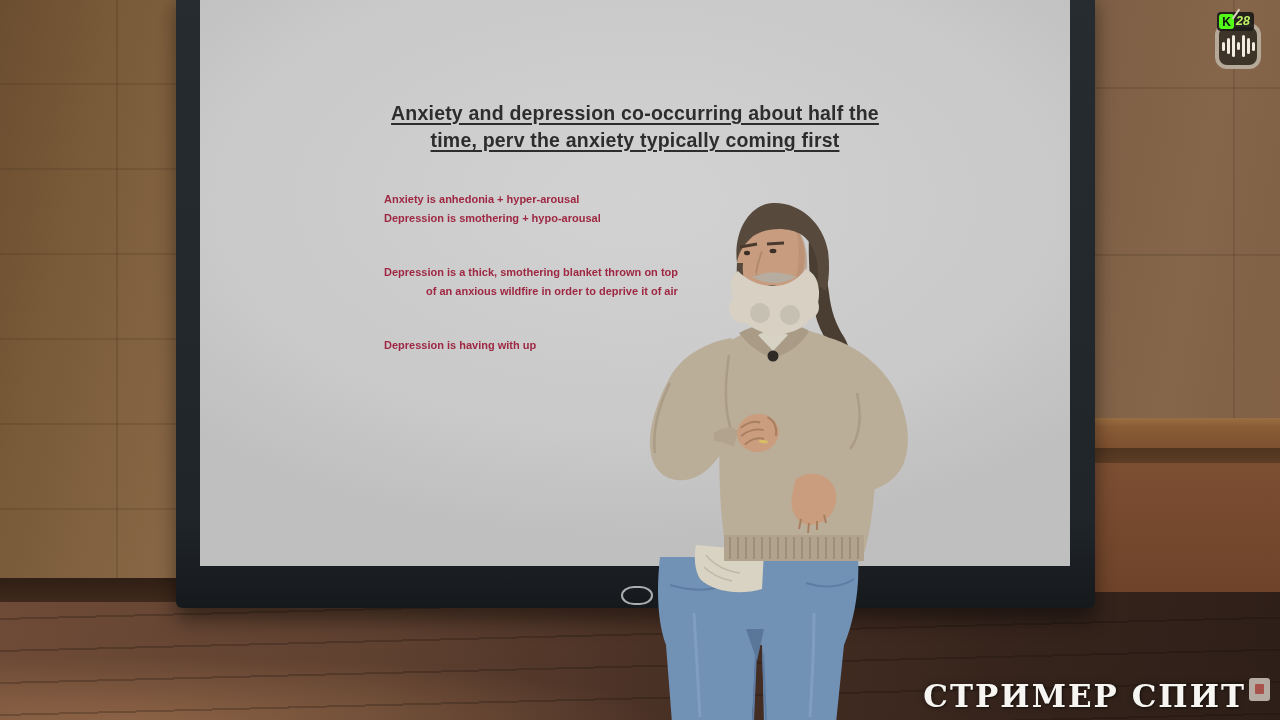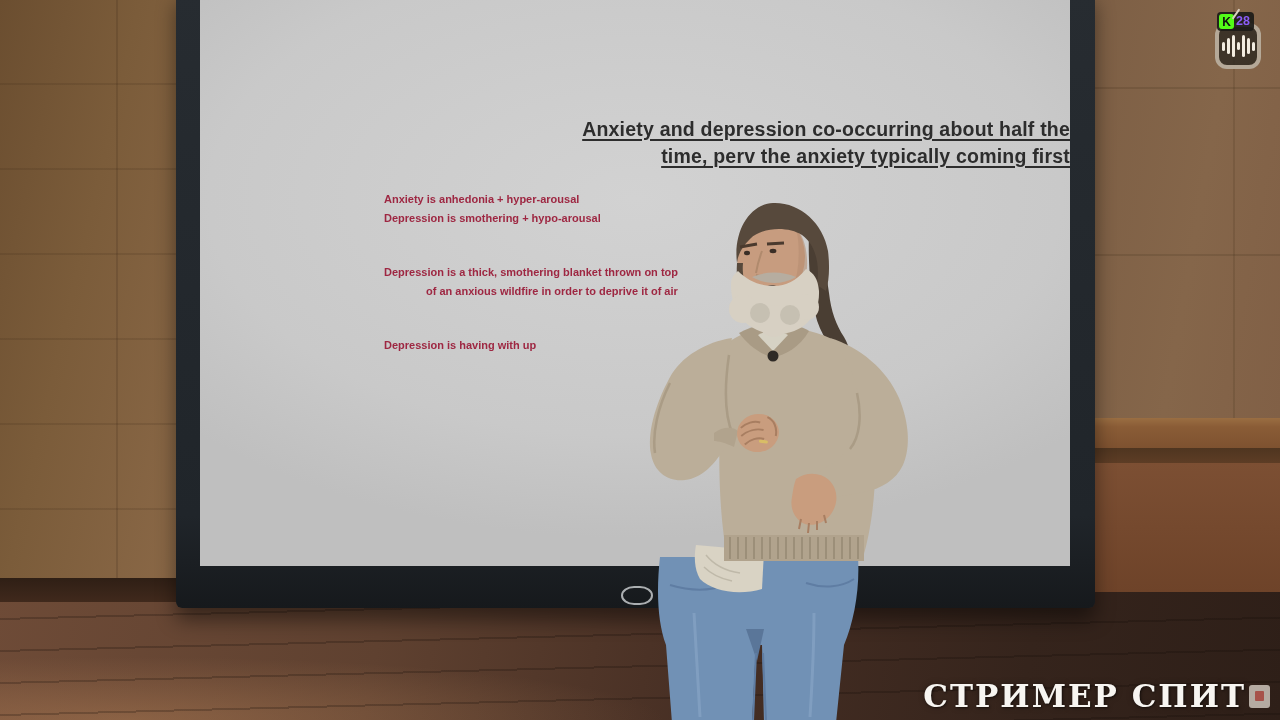--- a/index.html
+++ b/index.html
@@ -39,47 +39,47 @@
   }
   .screen-logo{
     position:absolute;left:445px;top:596px;width:28px;height:15px;
     border:2px solid #c6c9cb;border-radius:45% / 55%;opacity:.85;
   }
   .screen-white{
     position:absolute;left:200px;top:0;width:870px;height:566px;
     background:radial-gradient(ellipse 70% 60% at 50% 35%, #d2d2d2, #c9c9c9 70%, #bfbfbf 100%);
   }
   .slide-title{
-    position:absolute;left:0;top:116px;width:100%;text-align:right;
+    position:absolute;left:0;top:100px;width:100%;text-align:center;
     font-size:19.5px;font-weight:700;line-height:27px;color:#2d2d2d;letter-spacing:.2px;
   }
   .slide-title span{text-decoration:underline;text-decoration-thickness:1.5px;text-underline-offset:3px;display:inline-block;}
   .slide-block{position:absolute;left:184px;font-size:11px;font-weight:700;line-height:18.5px;color:#9e2742;white-space:nowrap;}
   .b1{top:190px}.b2{top:263px}.b3{top:336px}
   .b2 .l2{padding-left:42px}
   
   .speaker{position:absolute;left:610px;top:193px;width:320px;height:530px;}
   
   .widget{position:absolute;top:10px;right:14px;width:56px;height:62px;}
   .widget-badge{
     position:absolute;top:2px;left:7px;display:flex;align-items:center;gap:2px;
     background:rgba(28,27,24,0.92);border-radius:4px;padding:2px 4px 2px 2px;z-index:2;
   }
   .kick-k{width:15px;height:15px;border-radius:3px;background:#53fc18;color:#101010;
     font-size:12px;font-weight:700;display:flex;align-items:center;justify-content:center;line-height:1;}
-  .badge-count{color:#8b5cf6;font-size:12.5px;font-weight:700;line-height:1;}
+  .badge-count{color:#bef264;font-size:12.5px;font-weight:700;line-height:1;font-style:italic;}
   .slash-icon{position:absolute;left:18px;top:-4px;width:2px;height:12px;background:#d8cfc0;transform:rotate(35deg);border-radius:1px;}
   .widget-icon{
     position:absolute;top:13px;left:5px;width:38px;height:38px;
     border:4px solid rgba(198,186,168,0.88);background:rgba(44,40,33,0.8);border-radius:12px;
     display:flex;align-items:center;justify-content:center;gap:2px;
   }
   .wave-bar{width:3px;background:#f2ece0;border-radius:2px;}
   
-  .caption{position:absolute;right:10px;bottom:6px;display:flex;align-items:center;}
+  .caption{position:absolute;right:10px;bottom:6px;display:flex;}
   .caption-text{
     font-family:"DejaVu Serif",serif;font-weight:700;font-size:31px;letter-spacing:2px;
     color:#f7f5f1;text-shadow:0 0 6px rgba(0,0,0,0.35),1px 1px 2px rgba(0,0,0,0.45);white-space:nowrap;
   }
   .caption-emote{position:relative;width:21px;height:23px;margin-left:3px;border-radius:3px;background:rgba(204,196,187,0.85);}
   .caption-emote span{position:absolute;left:6px;top:6px;width:9px;height:10px;background:#a43c34;border-radius:1px;opacity:.8;}
 </style>
 </head>
 <body>
 

